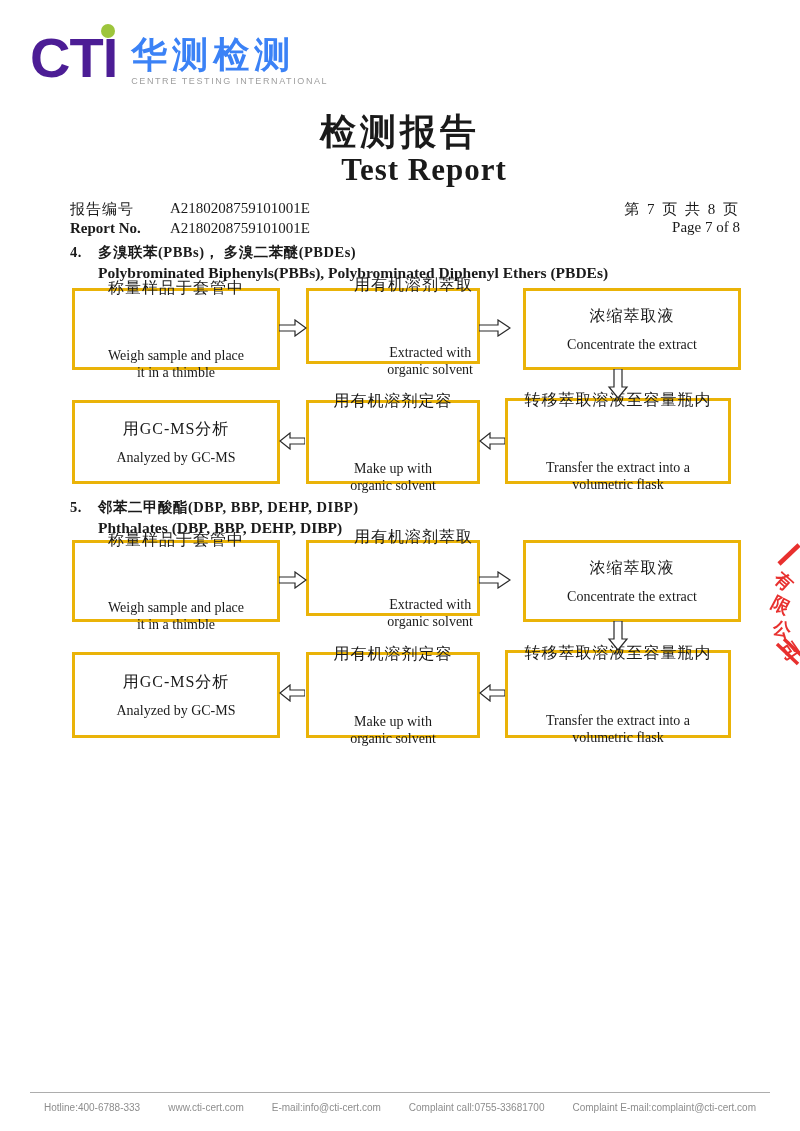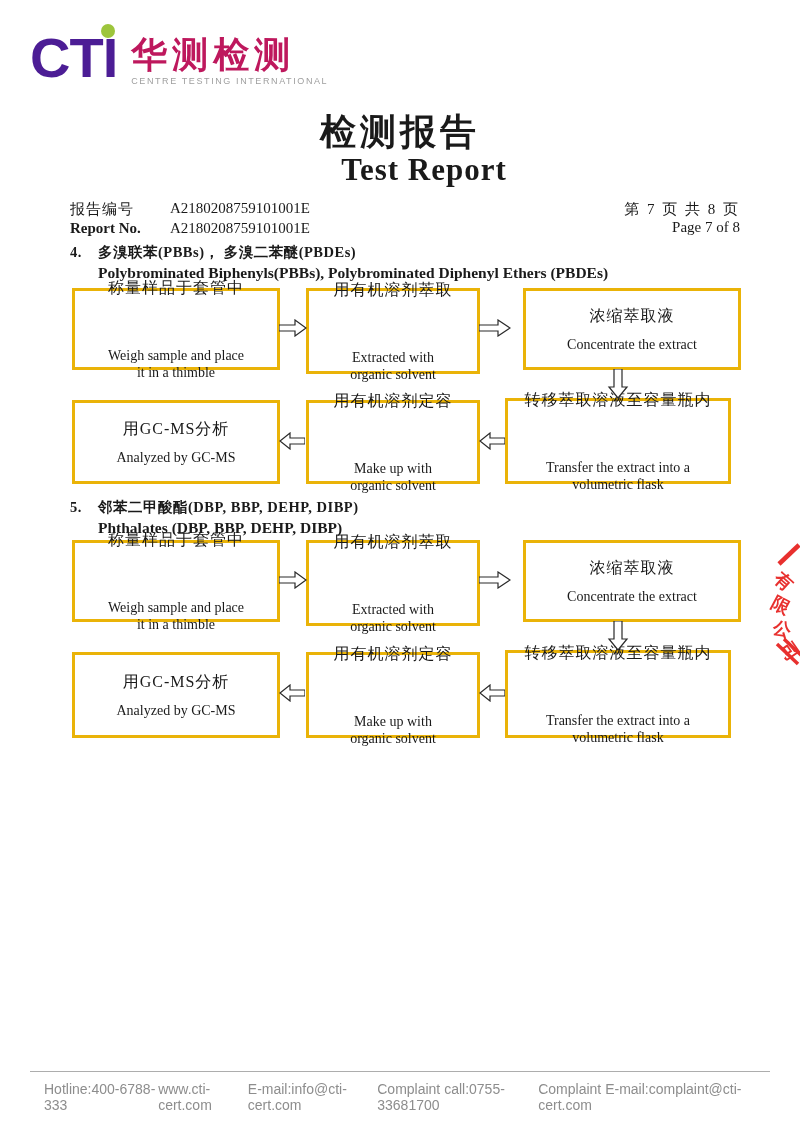--- a/index.html
+++ b/index.html
@@ -15,21 +15,21 @@
   .cti-text {
     font-family:"Liberation Sans", sans-serif; font-weight:bold;
     font-size:56px; line-height:60px; letter-spacing:-1px; color:#4c1d95;
   }
   .cti-dot {
     position:absolute; right:2px; top:-4px; width:14px; height:14px;
     border-radius:50%; background:#9dc53c;
   }
   .logo-cn-wrap { margin-left:14px; padding-bottom:2px; }
   .logo-cn {
-    font-size:36px; line-height:38px; color:#be185d; font-weight:bold;
+    font-size:36px; line-height:38px; color:#3b82f6; font-weight:bold;
     letter-spacing:5px; font-family:"Liberation Sans", sans-serif;
   }
   .logo-sub {
     font-size:9px; color:#9e9e9e; letter-spacing:1.6px;
     font-family:"Liberation Sans", sans-serif; margin-top:2px;
   }
   
   .title-cn { position:absolute; left:0; right:0; top:108px; text-align:center;
     font-size:36px; font-weight:bold; letter-spacing:4px; }
   .title-en { position:absolute; left:0; right:0; top:152px; text-align:center;
@@ -57,41 +57,41 @@
   .fc.fc2 { top:540px; height:198px; }
   .fbox {
     position:absolute; border:3px solid #eab308; background:#fff;
     display:flex; flex-direction:column; align-items:center; justify-content:center;
     text-align:center; padding:4px;
   }
   .fbox .cn { font-size:16px; letter-spacing:1px; }
   .fbox .en { font-size:14px; line-height:17px; white-space:pre-line;margin-top:48px; }
   .fbox .en.gap { margin-top:9px; }
   .b1 { left:72px;  top:0;     width:208px; height:82px; }
-  .b2 { left:306px; top:0;     width:174px; height:86px; }
+  .b2 { left:306px; top:0;     width:174px; height:76px;align-items:flex-end; }
   .b3 { left:523px; top:0;     width:218px; height:82px; }
   .b6 { left:72px;  top:112px; width:208px; height:84px; }
   .b5 { left:306px; top:112px; width:174px; height:84px; }
   .b4 { left:505px; top:110px; width:226px; height:86px;align-items:center; }
   .fc2 .b6, .fc2 .b5 { height:86px; }
   .fc2 .b4 { height:88px; }
   .arrow { position:absolute; }
   .a12 { left:279px; top:31px; }
   .a23 { left:479px; top:31px; }
   .a34 { left:607px; top:81px; }
   .a45 { left:479px; top:144px; }
   .a56 { left:279px; top:144px; }
   
   .stamp { position:absolute; right:0; top:543px; width:34px; height:124px; }
   
   .footer {
     position:absolute; left:30px; right:30px; bottom:18px;
     border-top:1.5px solid #adadad; padding:9px 14px 0 14px;
     display:flex; justify-content:space-between;
-    font-family:"Liberation Sans", sans-serif; font-size:14px; color:#8d8d8d;
+    font-family:"Liberation Sans", sans-serif; font-size:10px; color:#8d8d8d;
   }
 </style>
 </head>
 <body>
 
 <div class="page">
 
   <div class="logo">
     <div class="cti-wrap">
       <span class="cti-text">CTI</span>

